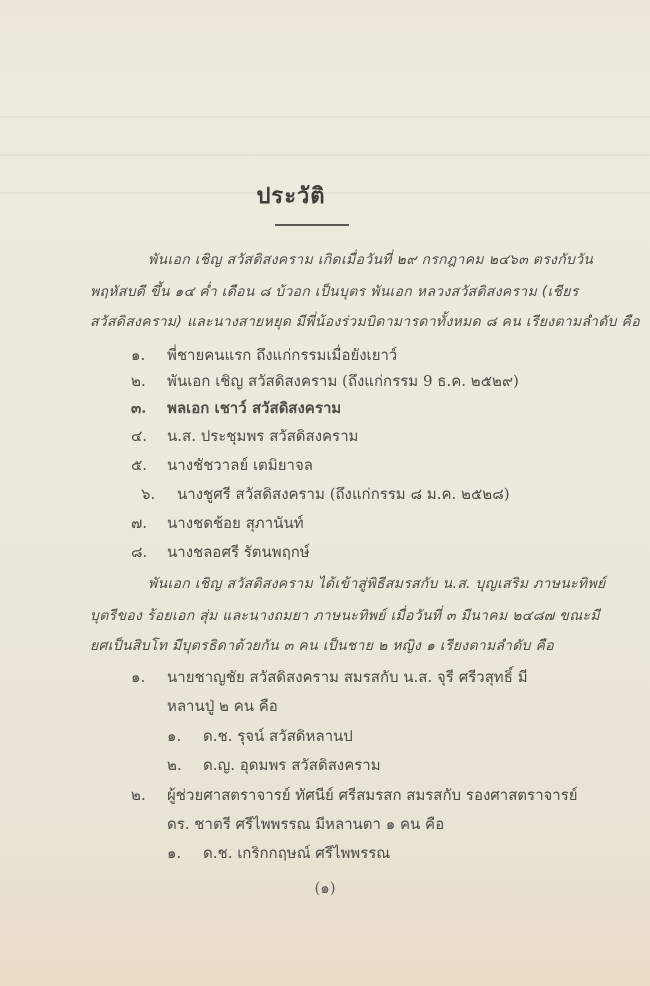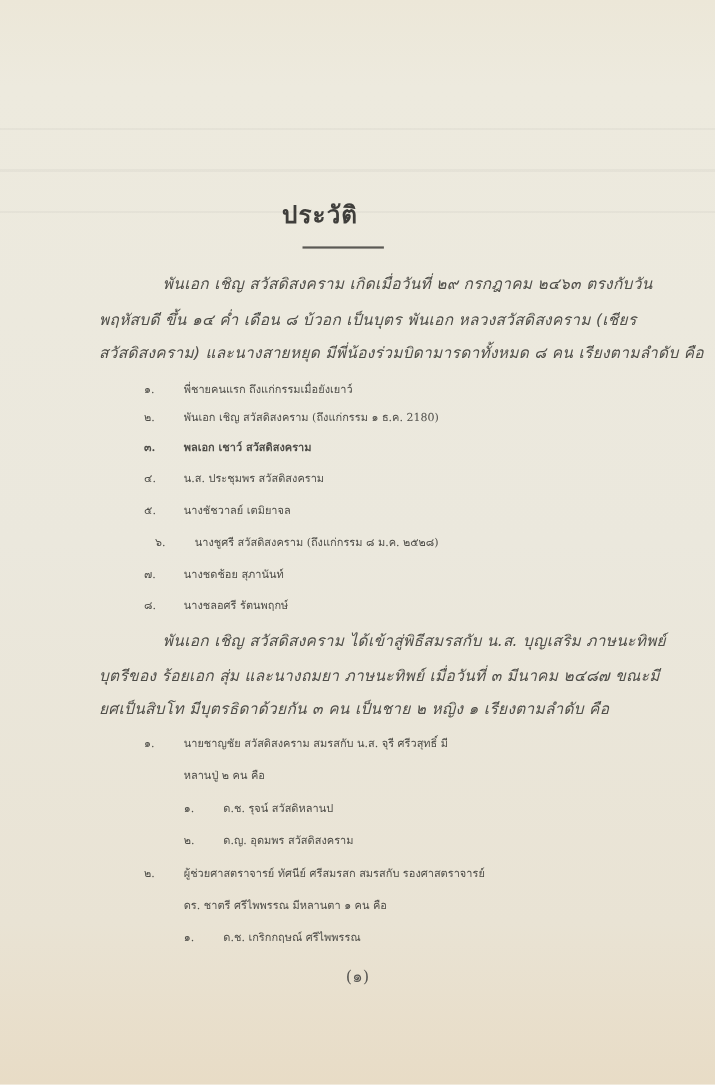--- a/index.html
+++ b/index.html
@@ -18,21 +18,21 @@
   }
   .title {
     position: absolute; left: 0; width: 582px; top: 178px;
     text-align: center; font-family: "DejaVu Sans", sans-serif;
     font-weight: bold; font-size: 22px; color: #3f3e3b; letter-spacing: 1px;
   }
   .title-rule {
     position: absolute; left: 275px; top: 224px; width: 74px; height: 2px; background: #5a5954;
   }
   .line {
-    position: absolute; white-space: nowrap; font-size: 10px; line-height: 18px;
+    position: absolute; white-space: nowrap; font-size: 15px; line-height: 18px;
   }
   .italic { font-style: italic; font-family: "DejaVu Sans", sans-serif; font-size: 14px; letter-spacing: 0.3px; }
   .num { display: inline-block; width: 36px; }
   .page-num {
     position: absolute; left: 0; width: 650px; top: 876px; text-align: center;
     font-size: 15px; color: #5a5955;
   }
 </style>
 </head>
 <body>
@@ -40,21 +40,21 @@
 <div class="bleed"></div>
 
 <div class="title">ประวัติ</div>
 <div class="title-rule"></div>
 
 <div class="line italic" style="left:148px; top:250px;">พันเอก เชิญ  สวัสดิสงคราม  เกิดเมื่อวันที่  ๒๙  กรกฎาคม  ๒๔๖๓  ตรงกับวัน</div>
 <div class="line italic" style="left:90px; top:282px;">พฤหัสบดี  ขึ้น  ๑๔  ค่ำ  เดือน  ๘  บ้วอก   เป็นบุตร  พันเอก  หลวงสวัสดิสงคราม  (เชียร</div>
 <div class="line italic" style="left:90px; top:312px;">สวัสดิสงคราม)  และนางสายหยุด  มีพี่น้องร่วมบิดามารดาทั้งหมด  ๘  คน  เรียงตามลำดับ  คือ</div>
 
 <div class="line" style="left:131px; top:346px;"><span class="num">๑.</span><span>พี่ชายคนแรก  ถึงแก่กรรมเมื่อยังเยาว์</span></div>
-<div class="line" style="left:131px; top:372px;"><span class="num">๒.</span><span>พันเอก เชิญ  สวัสดิสงคราม  (ถึงแก่กรรม ๑ ธ.ค. 2180)</span></div>
+<div class="line" style="left:131px; top:372px;"><span class="num">๒.</span><span>พันเอก เชิญ  สวัสดิสงคราม  (ถึงแก่กรรม 9 ธ.ค. ๒๕๒๙)</span></div>
 <div class="line" style="left:131px; top:399px;font-weight:bold;"><span class="num">๓.</span><span>พลเอก เชาว์  สวัสดิสงคราม</span></div>
 <div class="line" style="left:131px; top:427px;"><span class="num">๔.</span><span>น.ส. ประชุมพร  สวัสดิสงคราม</span></div>
 <div class="line" style="left:131px; top:456px;"><span class="num">๕.</span><span>นางชัชวาลย์  เตมิยาจล</span></div>
 <div class="line" style="left:141px; top:485px;"><span class="num">๖.</span><span>นางชูศรี  สวัสดิสงคราม  (ถึงแก่กรรม ๘ ม.ค. ๒๕๒๘)</span></div>
 <div class="line" style="left:131px; top:514px;"><span class="num">๗.</span><span>นางชดช้อย  สุภานันท์</span></div>
 <div class="line" style="left:131px; top:543px;"><span class="num">๘.</span><span>นางชลอศรี  รัตนพฤกษ์</span></div>
 
 <div class="line italic" style="left:148px; top:574px;">พันเอก เชิญ  สวัสดิสงคราม  ได้เข้าสู่พิธีสมรสกับ  น.ส. บุญเสริม  ภาษนะทิพย์</div>
 <div class="line italic" style="left:90px; top:606px;">บุตรีของ  ร้อยเอก สุ่ม  และนางถมยา  ภาษนะทิพย์  เมื่อวันที่  ๓  มีนาคม  ๒๔๘๗  ขณะมี</div>
 <div class="line italic" style="left:90px; top:636px;">ยศเป็นสิบโท  มีบุตรธิดาด้วยกัน  ๓  คน  เป็นชาย  ๒  หญิง  ๑  เรียงตามลำดับ  คือ</div>

